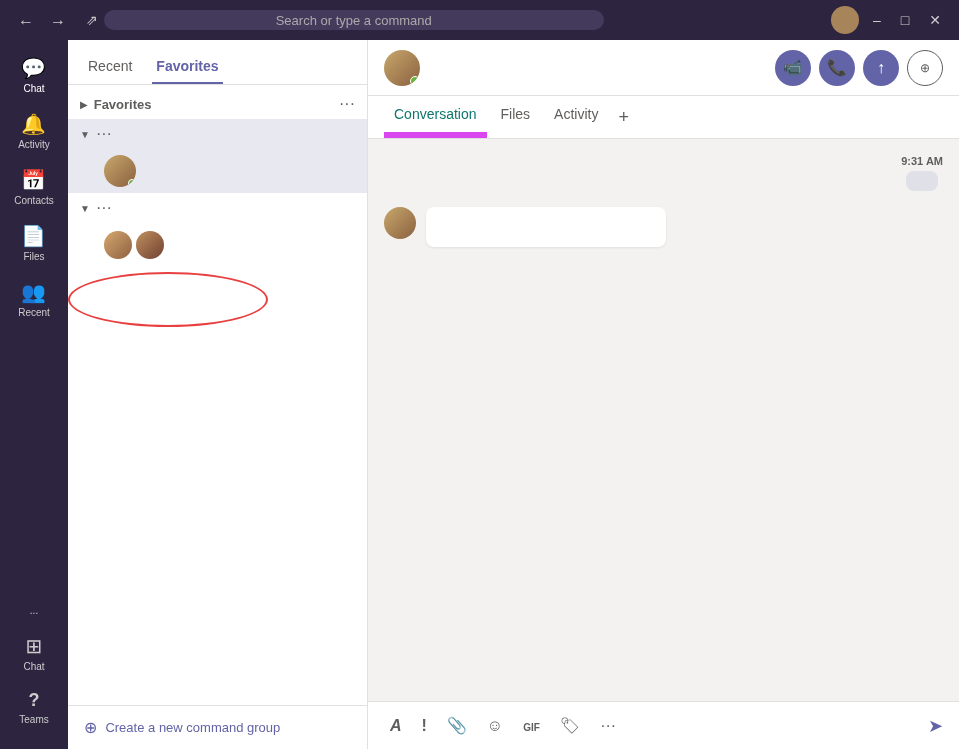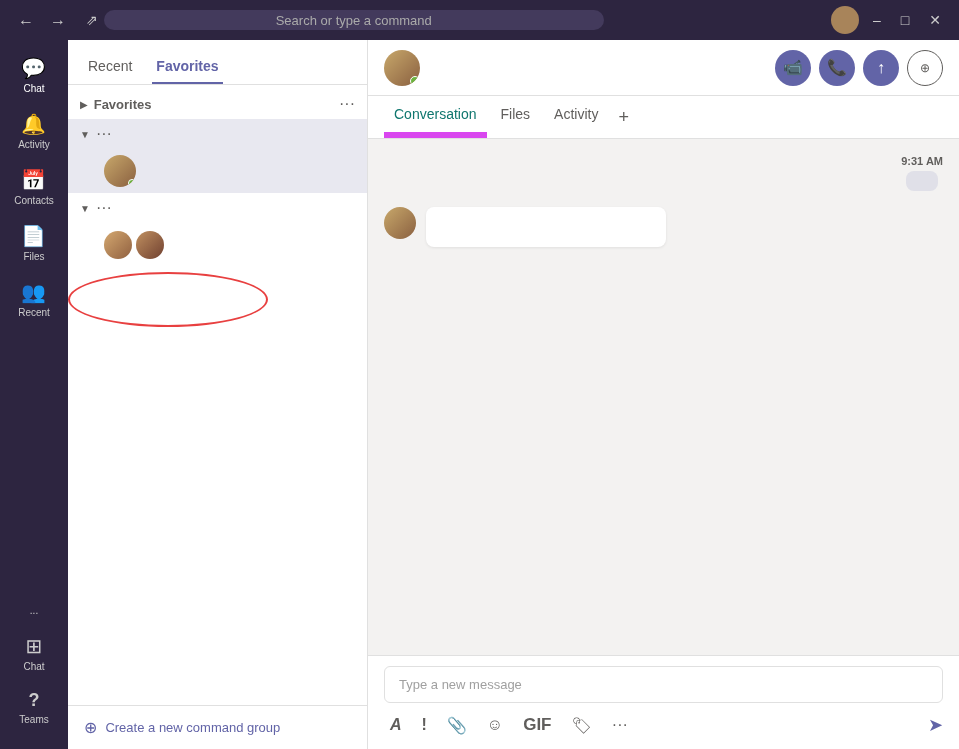--- a/index.html
+++ b/index.html
@@ -283,36 +283,35 @@
         </div>
       </div>
 
       <div class="message-incoming">
         <div class="incoming-avatar" style="background: linear-gradient(135deg, #c8a86b, #8a6040);"></div>
         <div class="incoming-bubble"></div>
       </div>
     </div>
 
     <div class="chat-input-area">
-      <div class="chat-input-box" style="color:#a0a0a0;">Type a new message</div>
       <div class="chat-toolbar">
         <button class="toolbar-btn">
           <span style="font-style:italic; font-weight:bold;">A</span>
         </button>
         <button class="toolbar-btn">
           <span style="font-weight:bold;">!</span>
         </button>
         <button class="toolbar-btn">
           <span>📎</span>
         </button>
         <button class="toolbar-btn">
           <span>☺</span>
         </button>
         <button class="toolbar-btn">
-          <span style="font-size:17px; font-weight:bold;">GIF</span>
+          <span style="font-size:10px; font-weight:bold;">GIF</span>
         </button>
         <button class="toolbar-btn">
           <span>🏷</span>
         </button>
         <button class="toolbar-btn">
           <span>···</span>
         </button>
         <button class="send-btn">
           <span>➤</span>
         </button>

